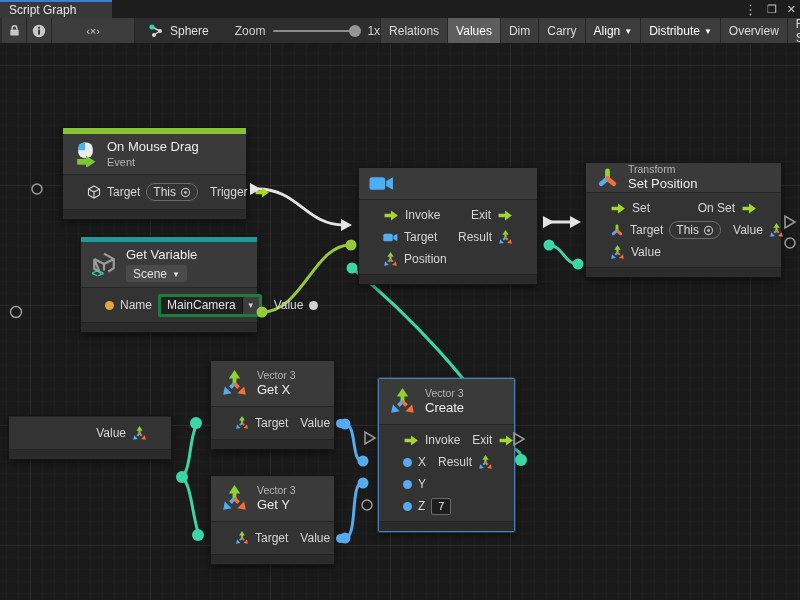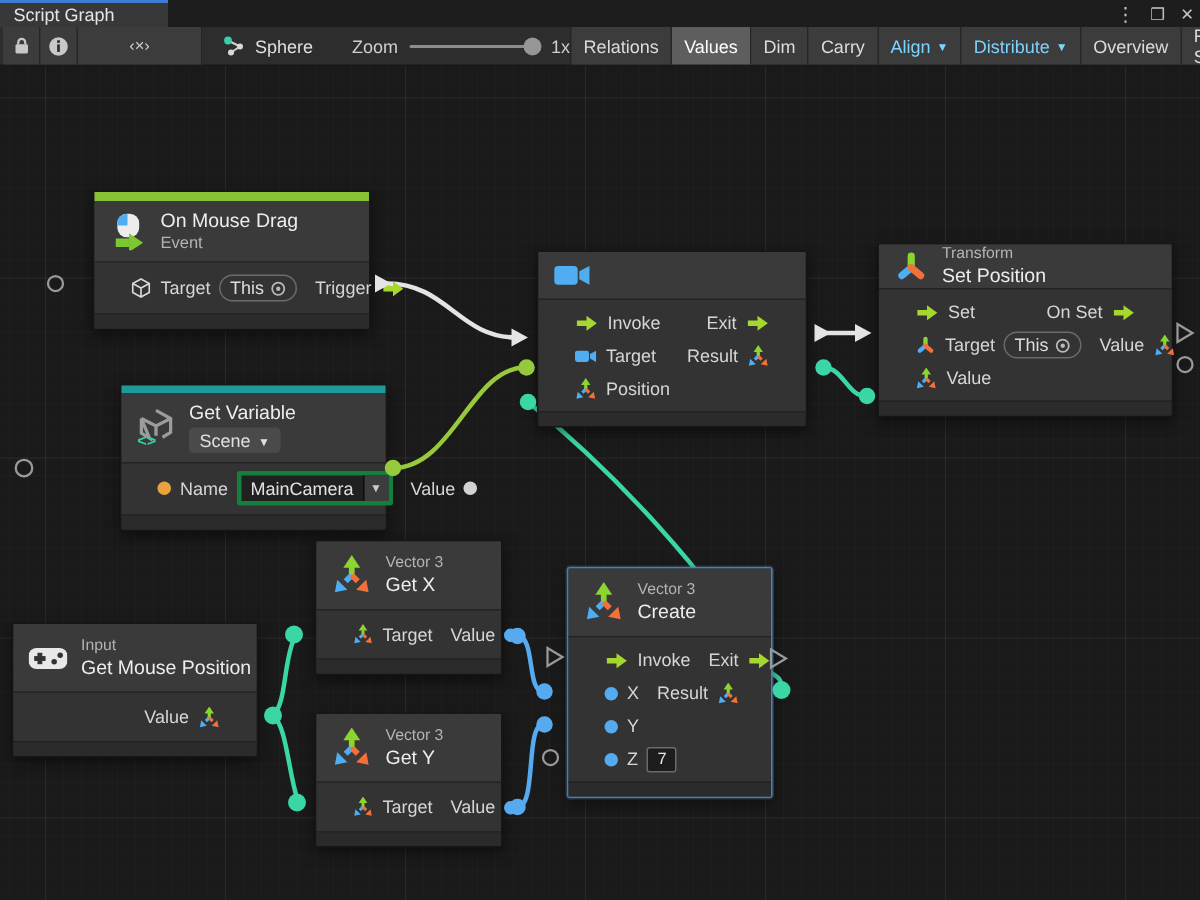--- a/index.html
+++ b/index.html
@@ -15,21 +15,21 @@
           font-size:13px;color:#c2c2c2;}
   .winctl span{cursor:default;}
 
   .toolbar{position:absolute;left:0;top:18px;width:800px;height:26px;background:#2d2d2d;
            border-bottom:1px solid #191919;box-sizing:border-box;display:flex;align-items:stretch;font-size:12px;}
   .tgroup{display:flex;align-items:stretch;}
   .tbtn{background:#3c3c3c;display:flex;align-items:center;justify-content:center;
         padding:0 8px;border-right:1px solid #262626;color:#dcdcdc;}
   .tbtn.icon{width:24px;padding:0;}
   .tbtn.active{background:#5e5e5e;color:#fff;}
-  .tbtn.dim{color:#7dd3fc;}
+  .tbtn.dim{color:#ffffff;}
   .crumb{display:flex;align-items:center;gap:6px;margin-left:14px;color:#e0e0e0;}
   .zoomgrp{display:flex;align-items:center;gap:8px;margin-left:26px;}
   .ztrack{width:86px;height:2px;background:#8d8d8d;position:relative;border-radius:1px;}
   .zhandle{position:absolute;right:-2px;top:-5px;width:12px;height:12px;border-radius:50%;background:#969696;}
   .tright{margin-left:auto;display:flex;align-items:stretch;}
   .chev{font-size:8px;margin-left:4px;position:relative;top:1px;}
 
   
   .canvas{position:absolute;left:0;top:44px;width:800px;height:556px;background-color:#1a1a1a;
     background-image:
@@ -243,21 +243,21 @@
         <span class="sp"></span>
         <span>Trigger</span>
         <svg class="pi" width="16" height="11" viewBox="0 0 16 12">
             <use href="#i-arrow"></use>
           </svg>
       </div>
     </div>
     <div class="nfoot"></div>
   </div>
 
-  <div class="node" style="left:80px;top:256px;width:178px;">
+  <div class="node" style="left:80px;top:236px;width:178px;">
     <div class="accent" style="background:#1F9A9A;height:5px;"></div>
     <div class="nhead">
       <svg class="pi" width="26" height="26" viewBox="0 0 24 24">
           <use href="#i-unityvar"></use>
         </svg>
       <div>
         <div class="ntitle">Get Variable</div>
         <span class="chip2" style="margin-top:2px;">
           <span>Scene</span>
           <span class="chev" style="margin-left:0;">▼</span>
@@ -454,29 +454,20 @@
       <div class="nrow">
         <span class="dot" style="background:#56AAF0;"></span>
         <span>Z</span>
         <span class="litbox">7</span>
       </div>
     </div>
     <div class="nfoot"></div>
   </div>
 
   <div class="node" style="left:8px;top:415px;width:164px;">
-    <div class="nhead" style="padding:8px 10px;">
-      <svg class="pi" width="26" height="16" viewBox="0 0 24 14">
-          <use href="#i-gamepad"></use>
-        </svg>
-      <div>
-        <div class="ncat">Input</div>
-        <div class="ntitle">Get Mouse Position</div>
-      </div>
-    </div>
     <div class="nbody">
       <div class="nrow" style="height:24px;">
         <span class="sp"></span>
         <span>Value</span>
         <svg class="pi" width="15" height="15" viewBox="0 0 24 24">
             <use href="#i-vec"></use>
           </svg>
       </div>
     </div>
     <div class="nfoot"></div>

